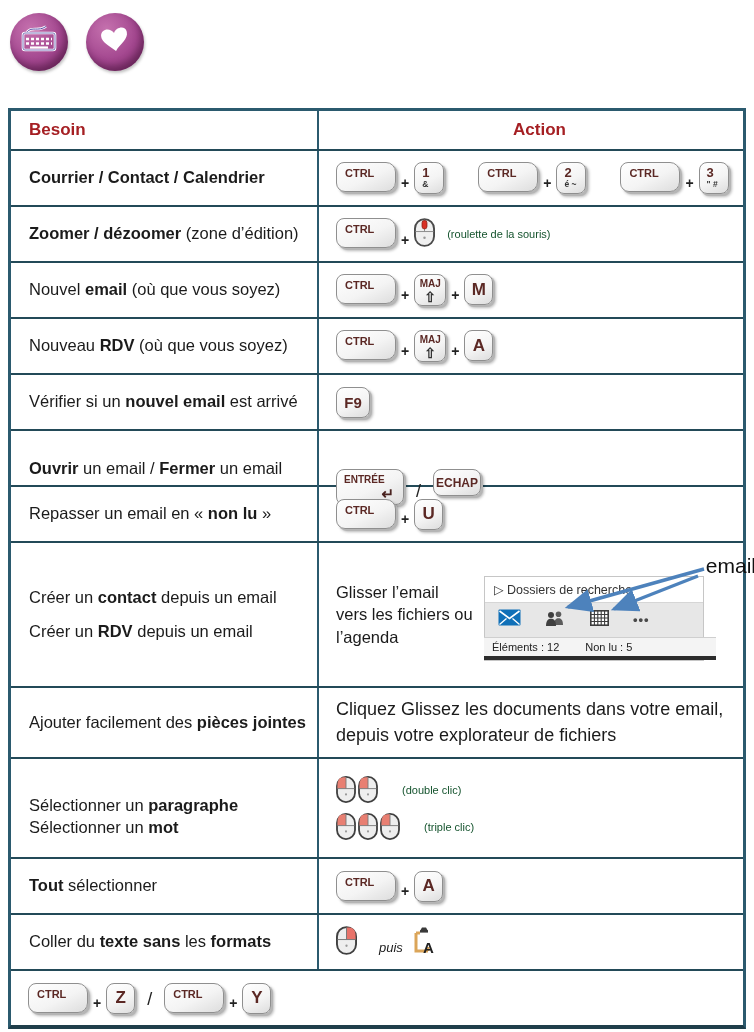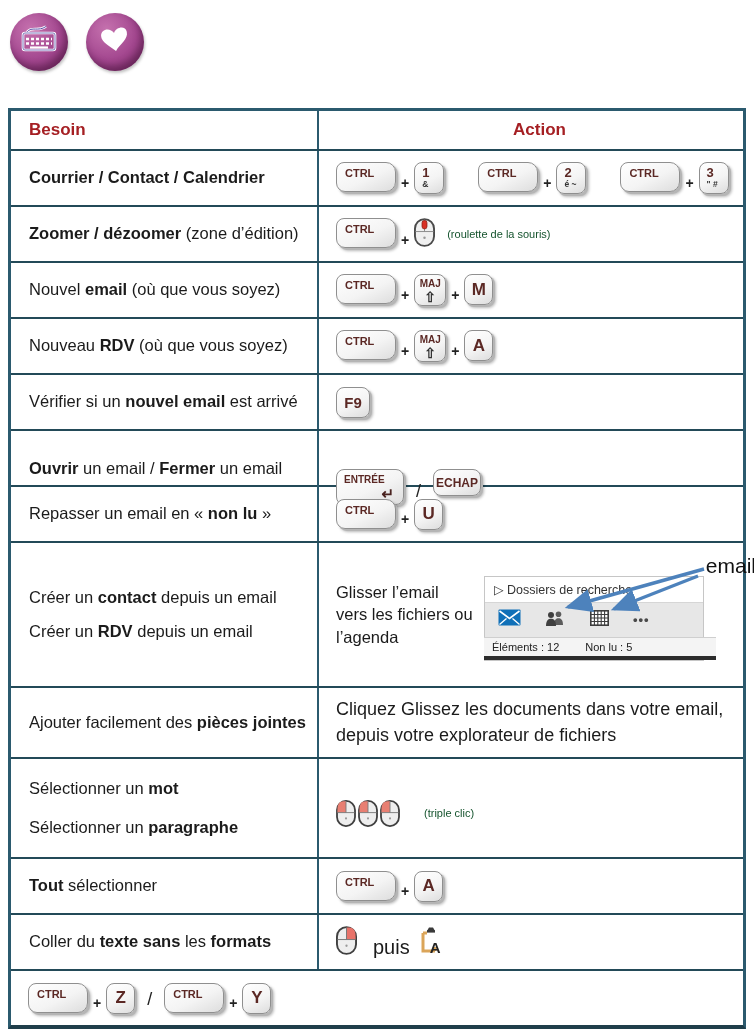--- a/index.html
+++ b/index.html
@@ -59,21 +59,21 @@
   .shot{position:absolute;left:0;top:22px;width:220px;border:1px solid #c6c6c6;background:#fff;box-sizing:border-box;}
   .shot-top{height:25px;display:flex;align-items:center;padding-left:9px;font-size:12.5px;color:#333;background:#fff;}
   .shot-icons{height:34px;background:#e7e7e7;border-top:1px solid #d6d6d6;display:flex;align-items:center;gap:24px;padding-left:13px;}
   .shot-status{height:23px;background:#f4f4f4;border-top:1px solid #cfcfcf;border-bottom:4px solid #2c2c2c;
                display:flex;align-items:center;gap:26px;padding-left:8px;font-size:11px;color:#222;width:232px;margin-left:-1px;box-sizing:border-box;}
   .dots{font-size:13px;color:#4a4a4a;letter-spacing:1px;font-weight:bold;}
   .email-lbl{position:absolute;right:0px;top:0px;font-size:21px;color:#111;}
   .arrows{position:absolute;left:0;top:0;pointer-events:none;}
 
   
-  .puis{font-size:20px;margin:10px 8px 0 16px;}
+  .puis{font-size:13px;margin:10px 8px 0 22px;font-style:italic;}
 
   .attach-txt{font-size:18px;line-height:1.4;}
 </style>
 </head>
 <body>
 
 <div class="logos">
   <div class="logo">
     <span>
       <svg width="42" height="42" viewBox="0 0 42 42">
@@ -319,24 +319,43 @@
     <div class="cr">
       <span class="attach-txt">
         <span>Cliquez Glissez les documents dans votre email,</span><br>
         <span>depuis votre explorateur de fichiers</span>
       </span>
     </div>
   </div>
 
   <div class="row h98">
     <div class="cl">
+      <span class="need" style="margin-top:17px;"><span>Sélectionner un </span><b>paragraphe</b></span>
       <span class="need"><span>Sélectionner un </span><b>mot</b></span>
-      <span class="need" style="margin-top:17px;"><span>Sélectionner un </span><b>paragraphe</b></span>
     </div>
     <div class="cr" style="flex-direction:column;align-items:flex-start;justify-content:center;">
+      <span class="mrow">
+        <span class="mice">
+          <svg width="20" height="27" viewBox="0 0 22 30">
+              <rect x="1" y="1" width="20" height="28" rx="10" fill="#eee" stroke="#3f3f3f" stroke-width="2"></rect>
+              <path d="M11 1.5 H8 C3.5 1.5 1.5 5.5 1.5 10 V14 H11 Z" fill="#e87f72"></path>
+              <line x1="1.5" y1="14" x2="20.5" y2="14" stroke="#777" stroke-width="1"></line>
+              <line x1="11" y1="1.5" x2="11" y2="14" stroke="#777" stroke-width="1"></line>
+              <circle cx="11" cy="20.5" r="1.2" fill="#999"></circle>
+            </svg>
+          <svg width="20" height="27" viewBox="0 0 22 30">
+              <rect x="1" y="1" width="20" height="28" rx="10" fill="#eee" stroke="#3f3f3f" stroke-width="2"></rect>
+              <path d="M11 1.5 H8 C3.5 1.5 1.5 5.5 1.5 10 V14 H11 Z" fill="#e87f72"></path>
+              <line x1="1.5" y1="14" x2="20.5" y2="14" stroke="#777" stroke-width="1"></line>
+              <line x1="11" y1="1.5" x2="11" y2="14" stroke="#777" stroke-width="1"></line>
+              <circle cx="11" cy="20.5" r="1.2" fill="#999"></circle>
+            </svg>
+        </span>
+        <span class="note">(double clic)</span>
+      </span>
       <span class="mrow" style="margin-top:10px;">
         <span class="mice">
           <svg width="20" height="27" viewBox="0 0 22 30">
               <rect x="1" y="1" width="20" height="28" rx="10" fill="#eee" stroke="#3f3f3f" stroke-width="2"></rect>
               <path d="M11 1.5 H8 C3.5 1.5 1.5 5.5 1.5 10 V14 H11 Z" fill="#e87f72"></path>
               <line x1="1.5" y1="14" x2="20.5" y2="14" stroke="#777" stroke-width="1"></line>
               <line x1="11" y1="1.5" x2="11" y2="14" stroke="#777" stroke-width="1"></line>
               <circle cx="11" cy="20.5" r="1.2" fill="#999"></circle>
             </svg>
           <svg width="20" height="27" viewBox="0 0 22 30">

